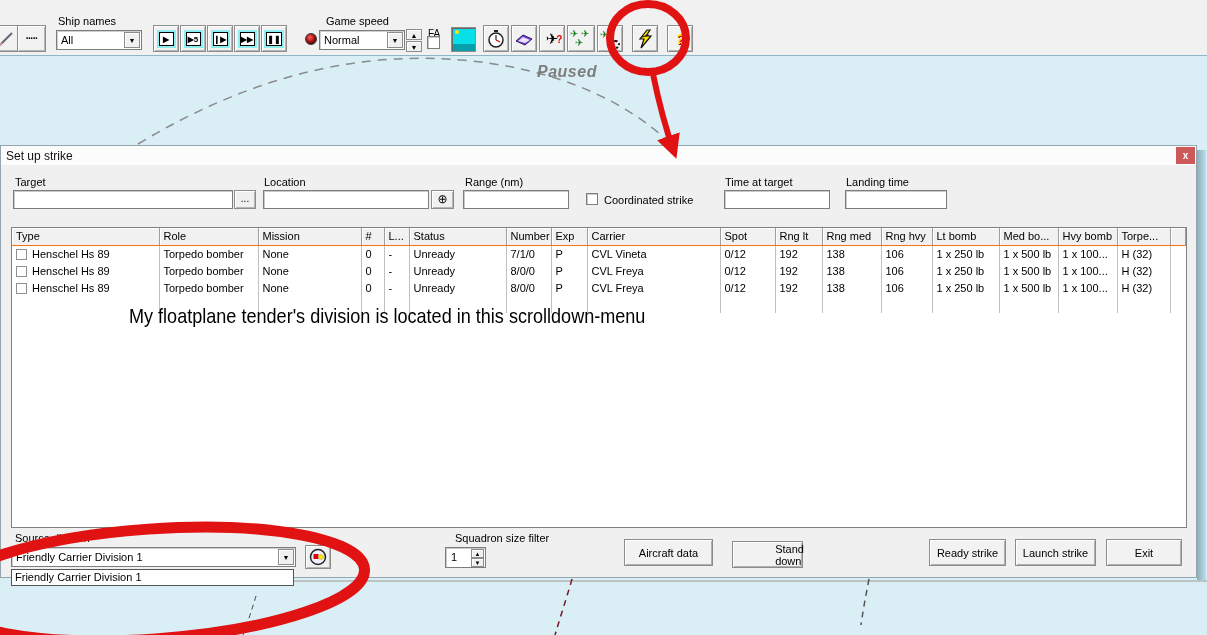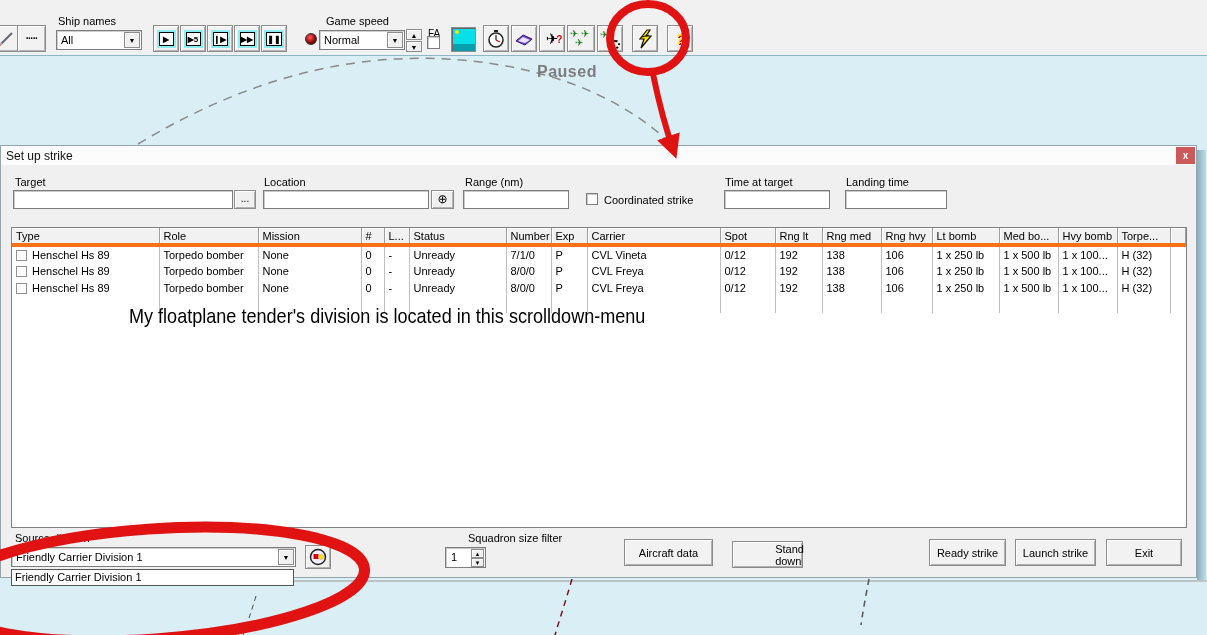--- a/index.html
+++ b/index.html
@@ -50,41 +50,41 @@
   .plane-q { position:relative; font-size:15px; color:#000; line-height:15px; }
   .plane-q em { position:absolute; right:-4px; top:1px; font-style:normal; font-weight:bold;
             font-size:10px; color:#d00; }
   .formation { position:relative; width:24px; height:24px; }
   .formation span { position:absolute; font-size:10px; color:#15801c; line-height:10px; }
   .gear-dot { display:inline-block; width:9px; height:9px; border:2px dotted #111; border-radius:50%; }
 
   
   #map-svg { position:absolute; left:0; top:0; width:1207px; height:635px; pointer-events:none; }
   #paused { position:absolute; left:537px; top:63px; font-size:16px; font-weight:bold;
-            color:#7d7d7d; letter-spacing:.5px; }
+            color:#7d7d7d; letter-spacing:.5px;font-style:italic; }
 
   
   #dialog { position:absolute; left:0; top:145px; width:1197px; height:433px;
             background:#f0f0f0; border:1px solid #93a5ad; }
   #dlg-title { position:absolute; left:0; top:0; width:100%; height:19px; background:#fcfcfc; }
   #dlg-title .t { position:absolute; left:5px; top:3px; font-size:12px; color:#111; }
   #dlg-close { position:absolute; right:1px; top:1px; width:19px; height:17px; background:#cd5a5a;
             color:#fff; font-size:10px; font-weight:bold; text-align:center; line-height:17px; }
   .fld { position:absolute; height:19px; background:#fff; border:1px solid #7d7d7d;
          box-shadow: inset 1px 1px 0 #c9c9c9; font-size:11px; line-height:17px; padding-left:4px; }
   .mini-btn { position:absolute; height:19px; background:#f0f0f0; border:1px solid #8c8c8c;
          box-shadow: inset 1px 1px 0 #fff, inset -1px -1px 0 #b5b5b5;
          font-size:10px; text-align:center; }
 
   
   #tbl-box { position:absolute; left:10px; top:81px; width:1176px; height:301px;
              background:#fff; border:1px solid #808080; overflow:hidden; }
   #sq-table { border-collapse:collapse; table-layout:fixed; width:1174px; font-size:11px; }
   #sq-table th { height:17px; font-weight:normal; text-align:left; padding:0 4px;
-             background:#f1f1f1; border-right:1px solid #9e9e9e; border-bottom:4px solid #f97316;
+             background:#f1f1f1; border-right:1px solid #9e9e9e; border-bottom:1px solid #f97316;
              box-shadow: inset 1px 1px 0 #ffffff; white-space:nowrap; overflow:hidden; }
   #sq-table td { height:17px; padding:0 4px; border-right:1px solid #c0c0c0;
              white-space:nowrap; overflow:hidden; }
   .row-checkbox { display:inline-block; width:11px; height:11px; background:#fff;
              border:1px solid #8f8f8f; margin-right:5px; vertical-align:-2px; }
 
   #anno-text { position:absolute; left:117px; top:76px; font-size:21px; color:#000;
              transform:scaleX(.86); transform-origin:left center; white-space:nowrap; }
 
   
@@ -362,21 +362,21 @@
       <svg width="18" height="18" style="margin-top:2px;">
         <circle cx="9" cy="9" r="7.5" fill="#eef" stroke="#222" stroke-width="1.5"></circle>
         <rect x="4.5" y="6" width="5" height="5" fill="#d00"></rect>
         <circle cx="12" cy="9" r="2.5" fill="#ffe400" stroke="#aa8" stroke-width=".5"></circle>
       </svg>
     </div>
     <div id="dd-list">
         <div class="dd-item">Friendly Carrier Division 1</div>
       </div>
 
-    <span class="lbl" style="left:467px; top:386px;">Squadron size filter</span>
+    <span class="lbl" style="left:454px; top:386px;">Squadron size filter</span>
     <div id="spinner" class="sunken">
       <span class="val">1</span>
       <div class="spin-stack" style="right:1px; top:1px; gap:0;">
         <span style="width:13px; height:9px; line-height:9px; font-size:6px;">▲</span>
         <span style="width:13px; height:9px; line-height:9px; font-size:6px;">▼</span>
       </div>
     </div>
 
     <div class="btn" style="left:623px; top:393px; width:89px;">Aircraft data</div>
     <div class="btn" style="left:731px; top:395px; width:71px;padding-left:44px;">Stand down</div>

